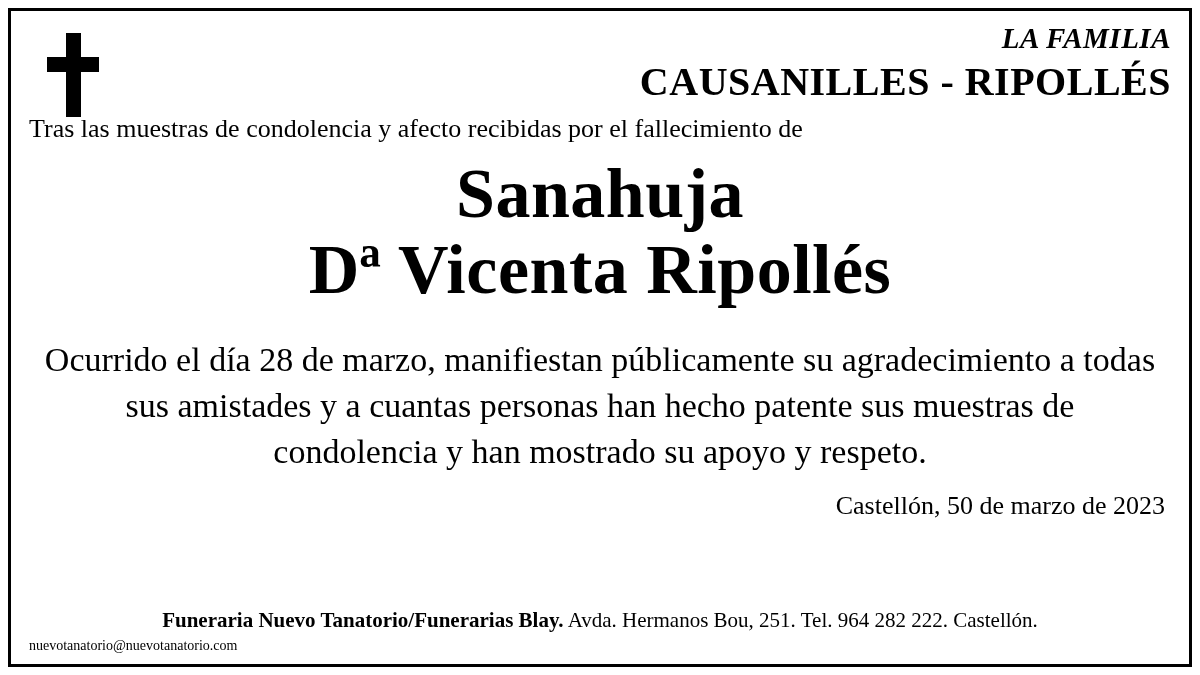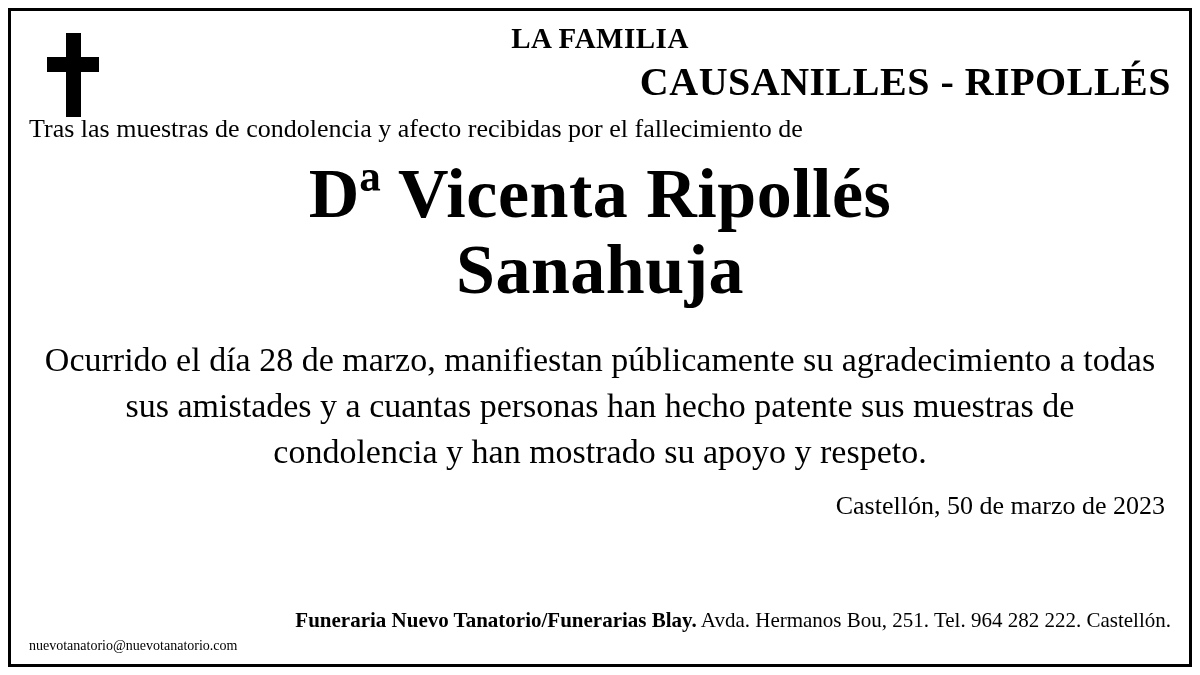--- a/index.html
+++ b/index.html
@@ -52,26 +52,27 @@
   .cross .h {
     position: absolute;
     left: 0;
     top: 24px;
     width: 52px;
     height: 15px;
     background: #000;
   }
 
   .family-line {
-    text-align: center;
+    text-align: right;
     font-weight: bold;
     font-size: 29px;
     line-height: 1.1;
     letter-spacing: 0.5px;
     margin-top: 2px;
+    font-style: italic;
   }
 
   .surnames {
     text-align: right;
     font-weight: bold;
     font-size: 40px;
     line-height: 1.15;
     letter-spacing: 0.5px;
     margin-top: 4px;
   }
@@ -106,21 +107,21 @@
     padding-right: 6px;
   }
 
   .spacer {
     flex: 1 1 auto;
   }
 
   .footer {
     font-size: 21px;
     line-height: 1.4;
-    text-align: right;
+    text-align: center;
     margin-bottom: 2px;
   }
   .footer .funeraria {
     font-weight: bold;
   }
   .footer-email {
     font-size: 14px;
     line-height: 1.35;
     text-align: left;
   }
@@ -136,22 +137,22 @@
       <div class="h"></div>
     </div>
 
     <div class="family-line">LA FAMILIA</div>
 
     <div class="surnames">CAUSANILLES - RIPOLLÉS</div>
 
     <div class="intro">Tras las muestras de condolencia y afecto recibidas por el fallecimiento de</div>
 
     <div class="deceased">
+      <div>Sanahuja</div>
       <div>Dª Vicenta Ripollés</div>
-      <div>Sanahuja</div>
     </div>
 
     <div class="body-text">Ocurrido el día 28 de marzo, manifiestan públicamente su agradecimiento a todas sus amistades y a cuantas personas han hecho patente sus muestras de condolencia y han mostrado su apoyo y respeto.</div>
 
     <div class="place-date">Castellón, 50 de marzo de 2023</div>
 
     <div class="spacer"></div>
 
     <div class="footer">
       <span class="funeraria">Funeraria Nuevo Tanatorio/Funerarias Blay.</span>

